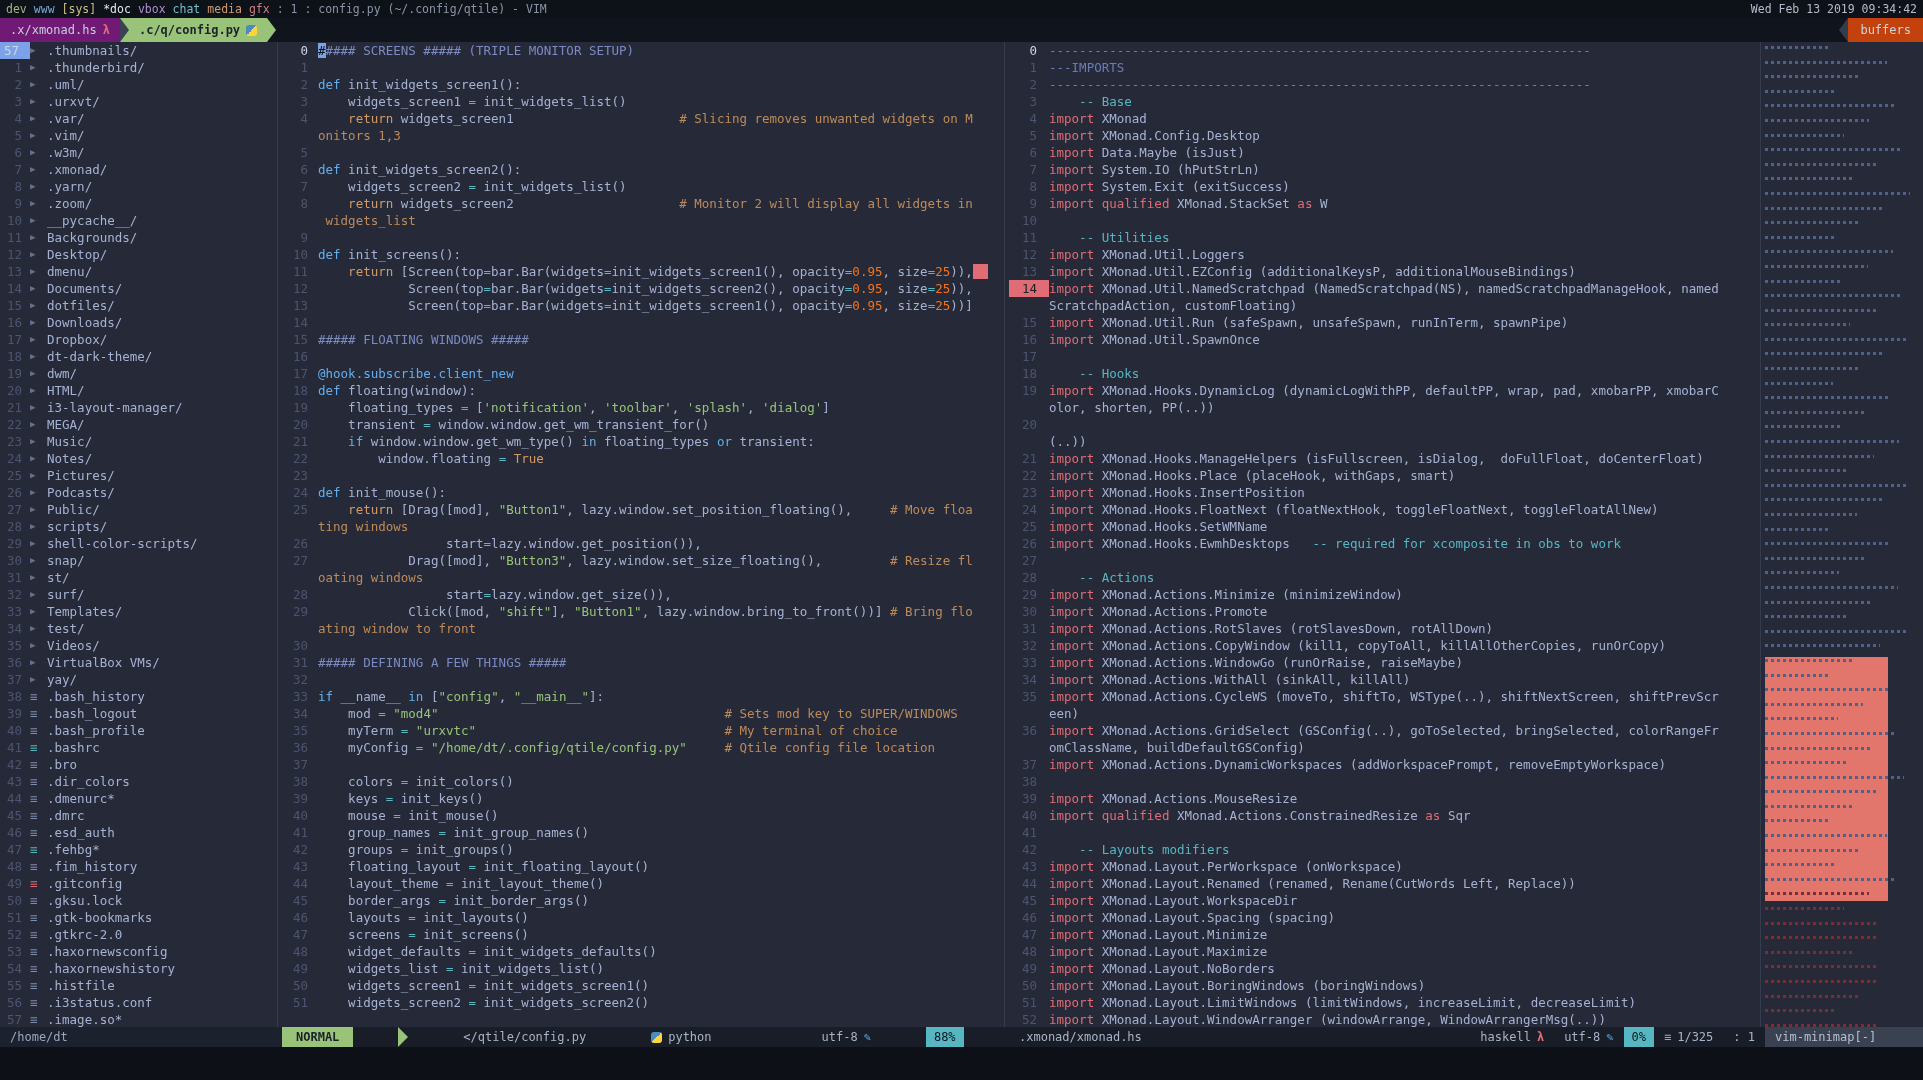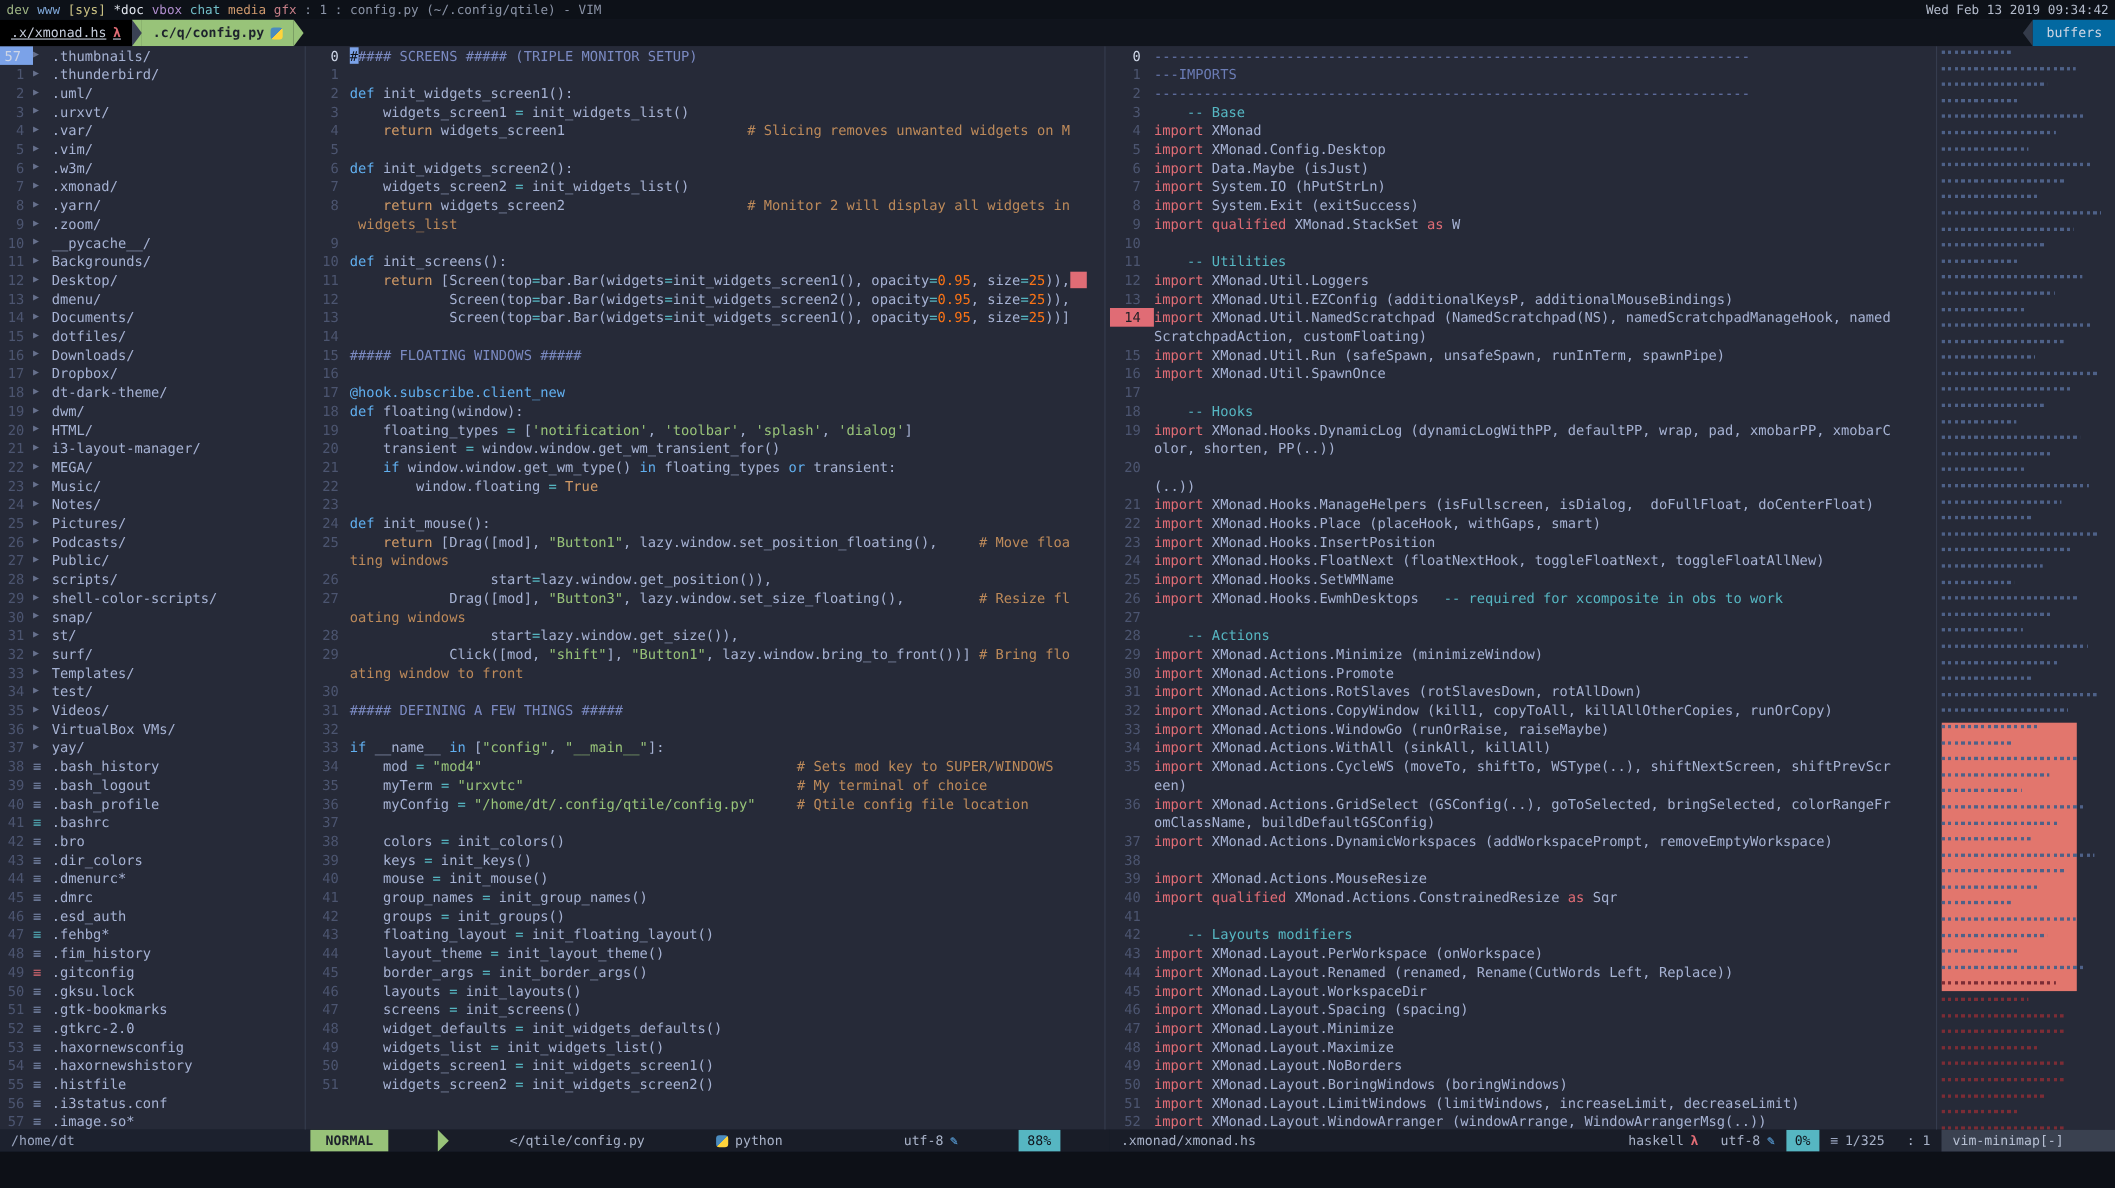--- a/index.html
+++ b/index.html
@@ -12,28 +12,28 @@
   .tmux-bar{height:18px;line-height:18px;background:#0d1118;display:flex;
             font-size:11.5px;padding:0 6px;box-sizing:border-box;}
   .tmux-left{flex:1;display:flex;white-space:pre;}
   .tmux-win{margin-right:7px;}
   .tmux-info{color:#8b94a7;}
   .tmux-right{color:#b4bccc;}
 
   
   .tabline{height:24px;line-height:24px;background:#10141c;display:flex;font-size:12px;}
   .tab{padding:0 10px;display:flex;align-items:center;gap:6px;white-space:pre;}
-  .tab-inactive{background:#000000;color:#c6cddc;text-decoration:underline;}
+  .tab-inactive{background:#701a75;color:#c6cddc;}
   .tab-active{background:#98c379;color:#1d222c;font-weight:bold;}
   .arr{width:0;height:0;border-top:12px solid transparent;border-bottom:12px solid transparent;}
   .arr-tab1{border-left:9px solid #3a4154;background:#98c379;}
   .arr-tab2{border-left:9px solid #98c379;}
   .tab-spacer{flex:1;}
   .arr-buffers{border-top:12px solid transparent;border-bottom:12px solid transparent;border-right:9px solid #343b4a;width:0;height:0;}
-  .buffers-seg{background:#0369a1;color:#cfd6e4;padding:0 12px;}
+  .buffers-seg{background:#c2410c;color:#cfd6e4;padding:0 12px;}
   .lambda-icon{color:#e06c75;font-weight:bold;}
   .py-icon{display:inline-block;width:11px;height:11px;border-radius:3px;
            background:linear-gradient(135deg,#4b8bbe 0 50%,#ffd43b 50% 100%);}
 
   
   .content{display:flex;height:985px;overflow:hidden;background:#262a38;}
   .vsep{flex:0 0 9px;position:relative;}
   .vsep::after{content:"";position:absolute;left:4px;top:0;bottom:0;width:1px;background:#353c4e;}
   .pane{overflow:hidden;}
   .pane-tree{flex:0 0 273px;}
@@ -186,20 +186,21 @@
         <div class="trow"><span class="tnum">56</span><span class="ticon icon-file">≡</span><span class="tlabel">.i3status.conf</span></div>
         <div class="trow"><span class="tnum">57</span><span class="ticon icon-file">≡</span><span class="tlabel">.image.so*</span></div>
       </div>
     <div class="vsep"></div>
     <div class="pane pane-mid" id="pane-mid">
         <div class="crow"><span class="lnum curnum">0</span><span class="ltext"><span class="cur">#</span><span class="h">#### SCREENS ##### (TRIPLE MONITOR SETUP)</span></span></div>
         <div class="crow"><span class="lnum">1</span><span class="ltext"></span></div>
         <div class="crow"><span class="lnum">2</span><span class="ltext"><span class="k">def </span><span class="p">init_widgets_screen1():</span></span></div>
         <div class="crow"><span class="lnum">3</span><span class="ltext"><span class="p">    widgets_screen1 </span><span class="o">=</span><span class="p"> init_widgets_list()</span></span></div>
         <div class="crow"><span class="lnum">4</span><span class="ltext"><span class="p">    </span><span class="r">return</span><span class="p"> widgets_screen1</span><span class="p">                      </span><span class="c"># Slicing removes unwanted widgets on M</span></span></div>
+        <div class="crow"><span class="lnum"></span><span class="ltext"><span class="c">onitors 1,3</span></span></div>
         <div class="crow"><span class="lnum">5</span><span class="ltext"></span></div>
         <div class="crow"><span class="lnum">6</span><span class="ltext"><span class="k">def </span><span class="p">init_widgets_screen2():</span></span></div>
         <div class="crow"><span class="lnum">7</span><span class="ltext"><span class="p">    widgets_screen2 </span><span class="o">=</span><span class="p"> init_widgets_list()</span></span></div>
         <div class="crow"><span class="lnum">8</span><span class="ltext"><span class="p">    </span><span class="r">return</span><span class="p"> widgets_screen2</span><span class="p">                      </span><span class="c"># Monitor 2 will display all widgets in</span></span></div>
         <div class="crow"><span class="lnum"></span><span class="ltext"><span class="c"> widgets_list</span></span></div>
         <div class="crow"><span class="lnum">9</span><span class="ltext"></span></div>
         <div class="crow"><span class="lnum">10</span><span class="ltext"><span class="k">def </span><span class="p">init_screens():</span></span></div>
         <div class="crow"><span class="lnum">11</span><span class="ltext"><span class="p">    </span><span class="r">return</span><span class="p"> [Screen(top</span><span class="o">=</span><span class="p">bar.Bar(widgets</span><span class="o">=</span><span class="p">init_widgets_screen1(), opacity</span><span class="o">=</span><span class="n">0.95</span><span class="p">, size</span><span class="o">=</span><span class="n">25</span><span class="p">)),</span><span class="tw">  </span></span></div>
         <div class="crow"><span class="lnum">12</span><span class="ltext"><span class="p">            Screen(top</span><span class="o">=</span><span class="p">bar.Bar(widgets</span><span class="o">=</span><span class="p">init_widgets_screen2(), opacity</span><span class="o">=</span><span class="n">0.95</span><span class="p">, size</span><span class="o">=</span><span class="n">25</span><span class="p">)),</span></span></div>
         <div class="crow"><span class="lnum">13</span><span class="ltext"><span class="p">            Screen(top</span><span class="o">=</span><span class="p">bar.Bar(widgets</span><span class="o">=</span><span class="p">init_widgets_screen1(), opacity</span><span class="o">=</span><span class="n">0.95</span><span class="p">, size</span><span class="o">=</span><span class="n">25</span><span class="p">))]</span></span></div>

